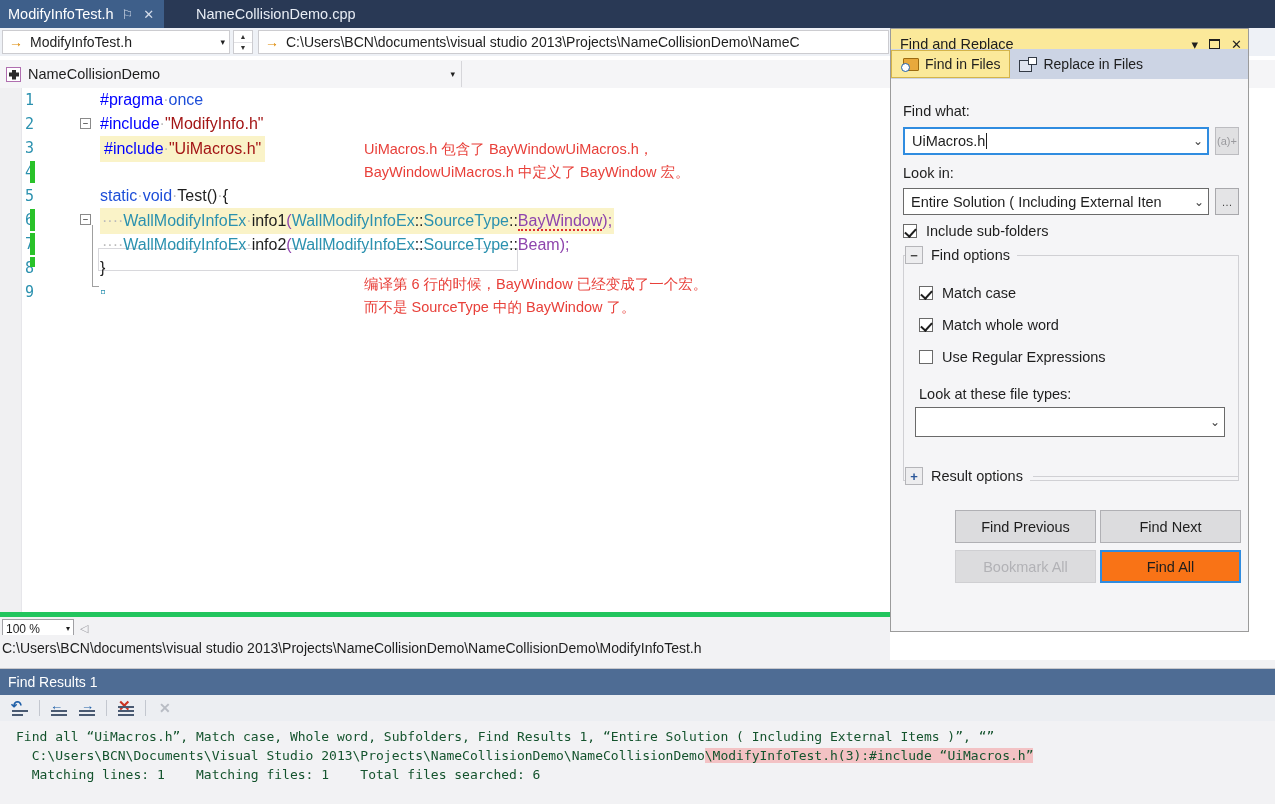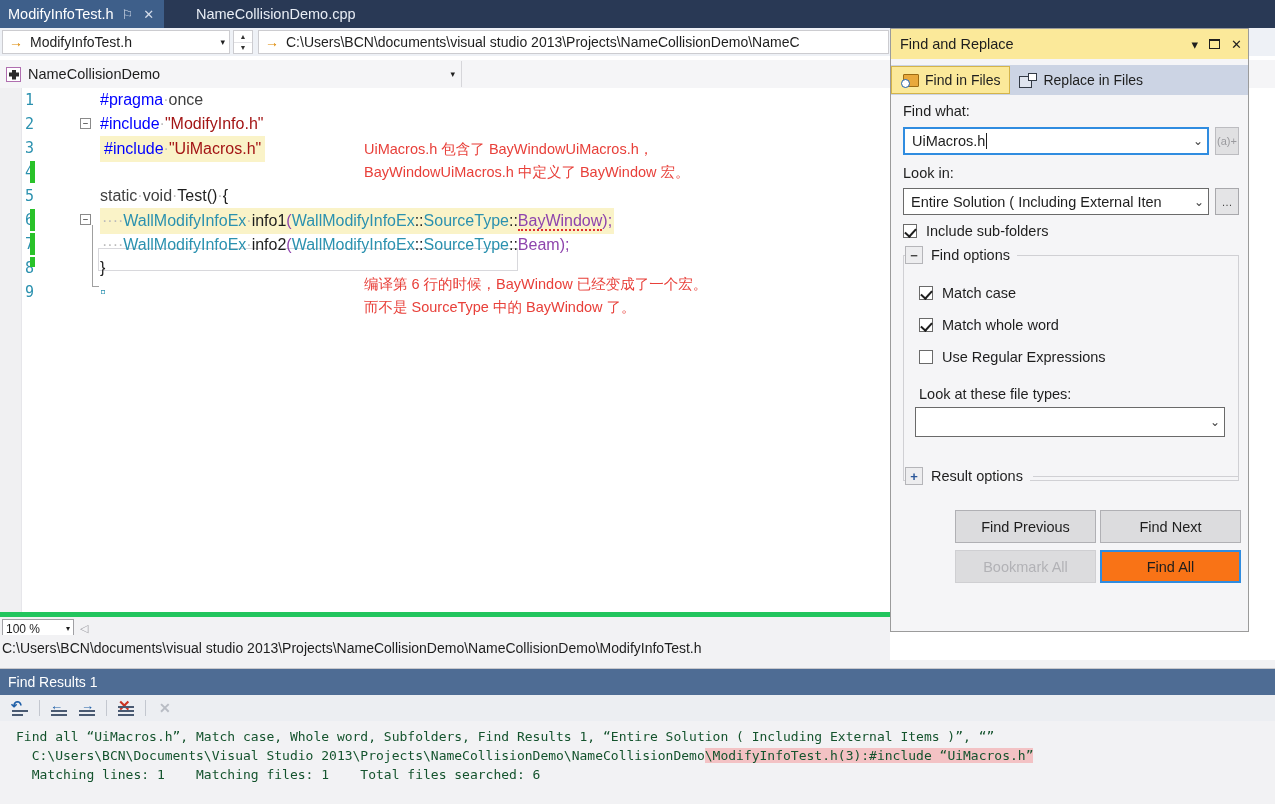--- a/index.html
+++ b/index.html
@@ -94,21 +94,21 @@
   }
   .lnum {
     position: absolute; width: 34px; text-align: right;
     color: #2b91af; font-family: "DejaVu Sans Mono", monospace;
     font-size: 15px; line-height: 24px;
   }
   .chgbar {
     position: absolute; left: 30px; width: 5px; height: 22px; background: #29c229;
   }
   .code-text { position: absolute; left: 100px; line-height: 24px; }
-  .kw   { color: #404040; }
+  .kw   { color: #1d4ed8; }
   .ppk  { color: #0000ff; }
   .str  { color: #a31515; }
   .typ  { color: #2b91af; }
   .pln  { color: #1e1e1e; }
   .enm  { color: #8e44ad; }
   .dot  { color: #bbbbbb; }
   .hl   { background: #faf3c8; }
   .squiggle { border-bottom: 2px dotted #e03030; }
   .collapse-box {
     position: absolute; width: 11px; height: 11px;
@@ -165,21 +165,21 @@
     display: flex; align-items: center; padding: 0 6px 0 9px;
     font-size: 14.5px; color: #1e1e1e;
   }
   .dlg-title-btns { margin-left: auto; display: flex; align-items: center; gap: 11px; }
   .dlg-btn { font-size: 13px; color: #1e1e1e; line-height: 1; cursor: default; }
   .dlg-sq {
     width: 11px; height: 10px; border: 1.5px solid #1e1e1e;
     border-top-width: 2.5px;
   }
   .dlg-tabs {
-    position: absolute; left: 0; top: 36px; width: 357px; height: 30px;
+    position: absolute; left: 0; top: 20px; width: 357px; height: 30px;
     background: #ccd4e4; display: flex; align-items: stretch;
   }
   .dlg-tab {
     display: flex; align-items: center; gap: 7px; padding: 0 9px;
     font-size: 14px; color: #1e1e1e; white-space: nowrap;
   }
   .dlg-tab.sel { background: #fbe99a; border: 1px solid #d4b44a; margin: 1px 0; }
   .folder-ico {
     width: 17px; height: 14px; position: relative; flex: none;
   }

